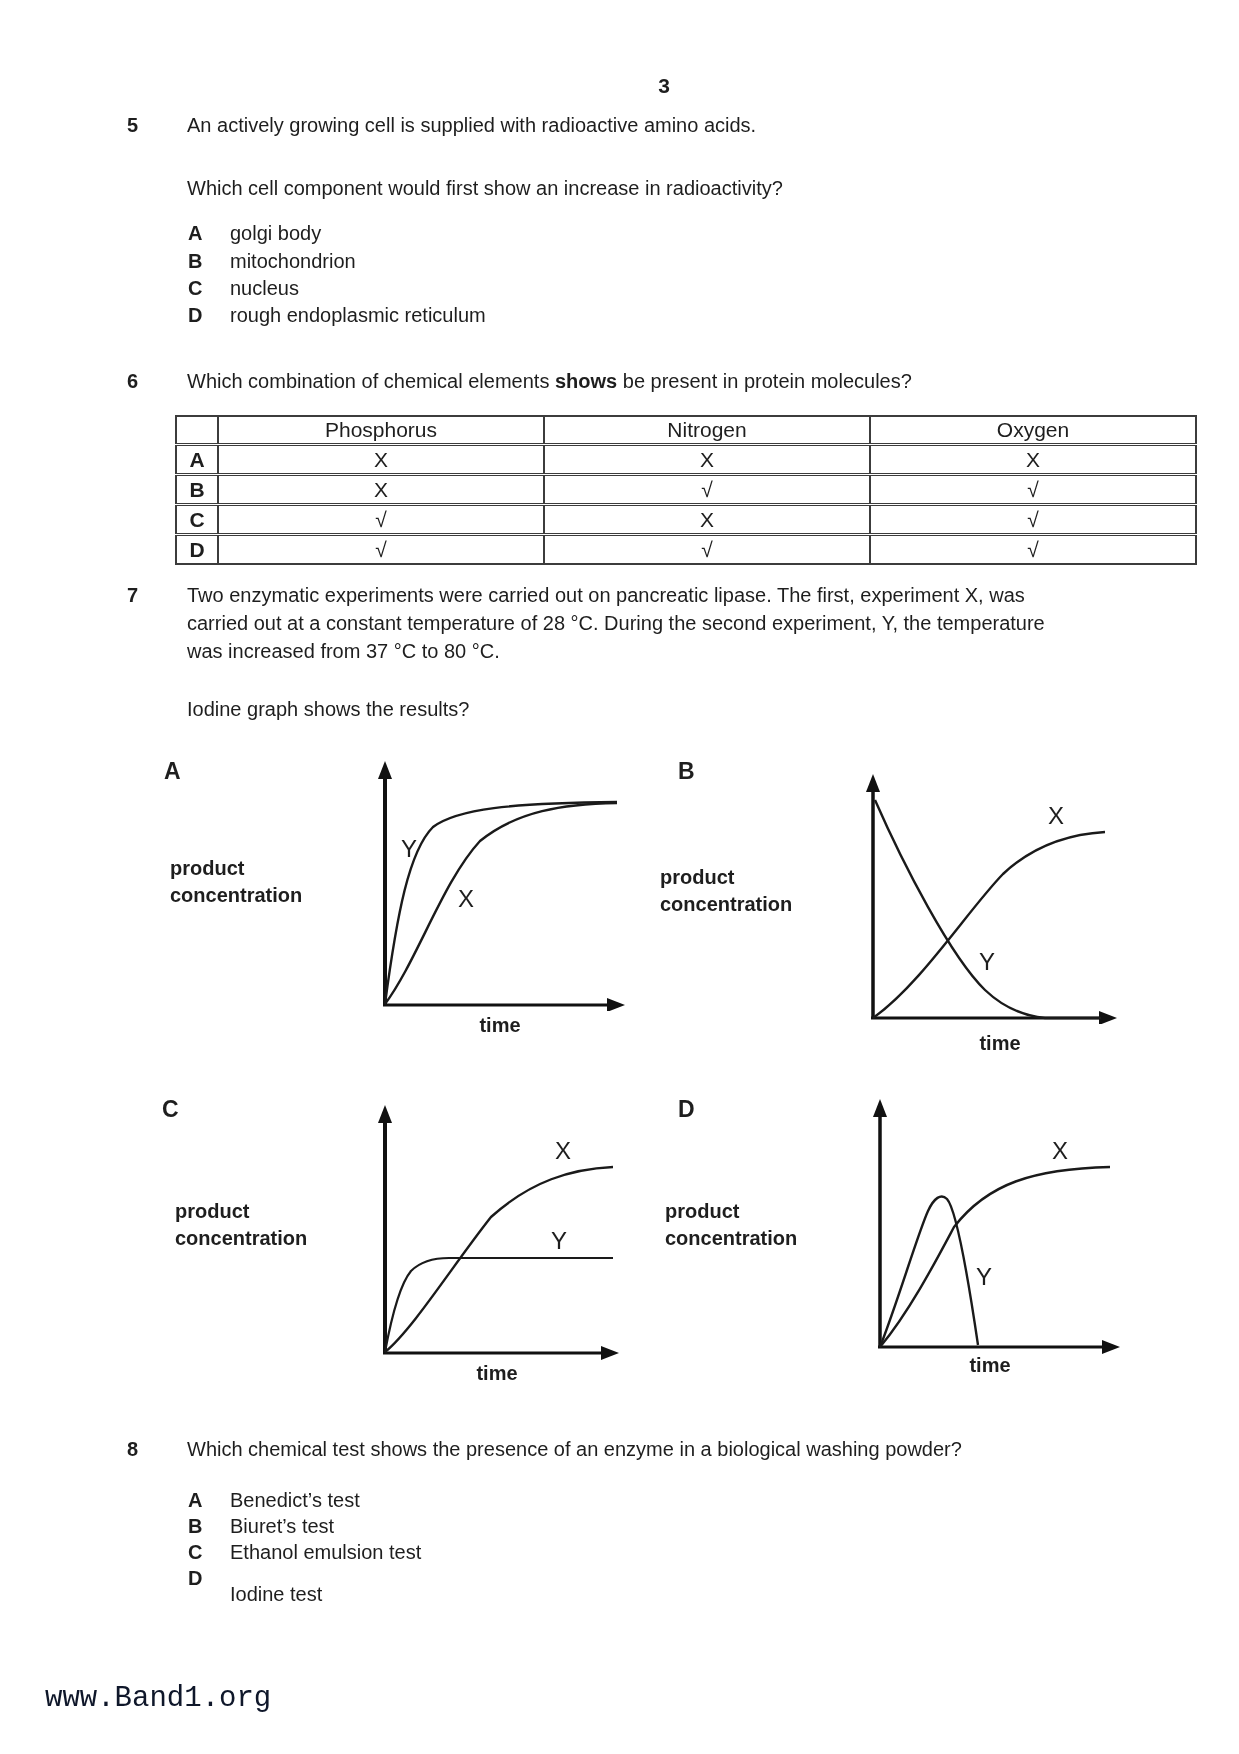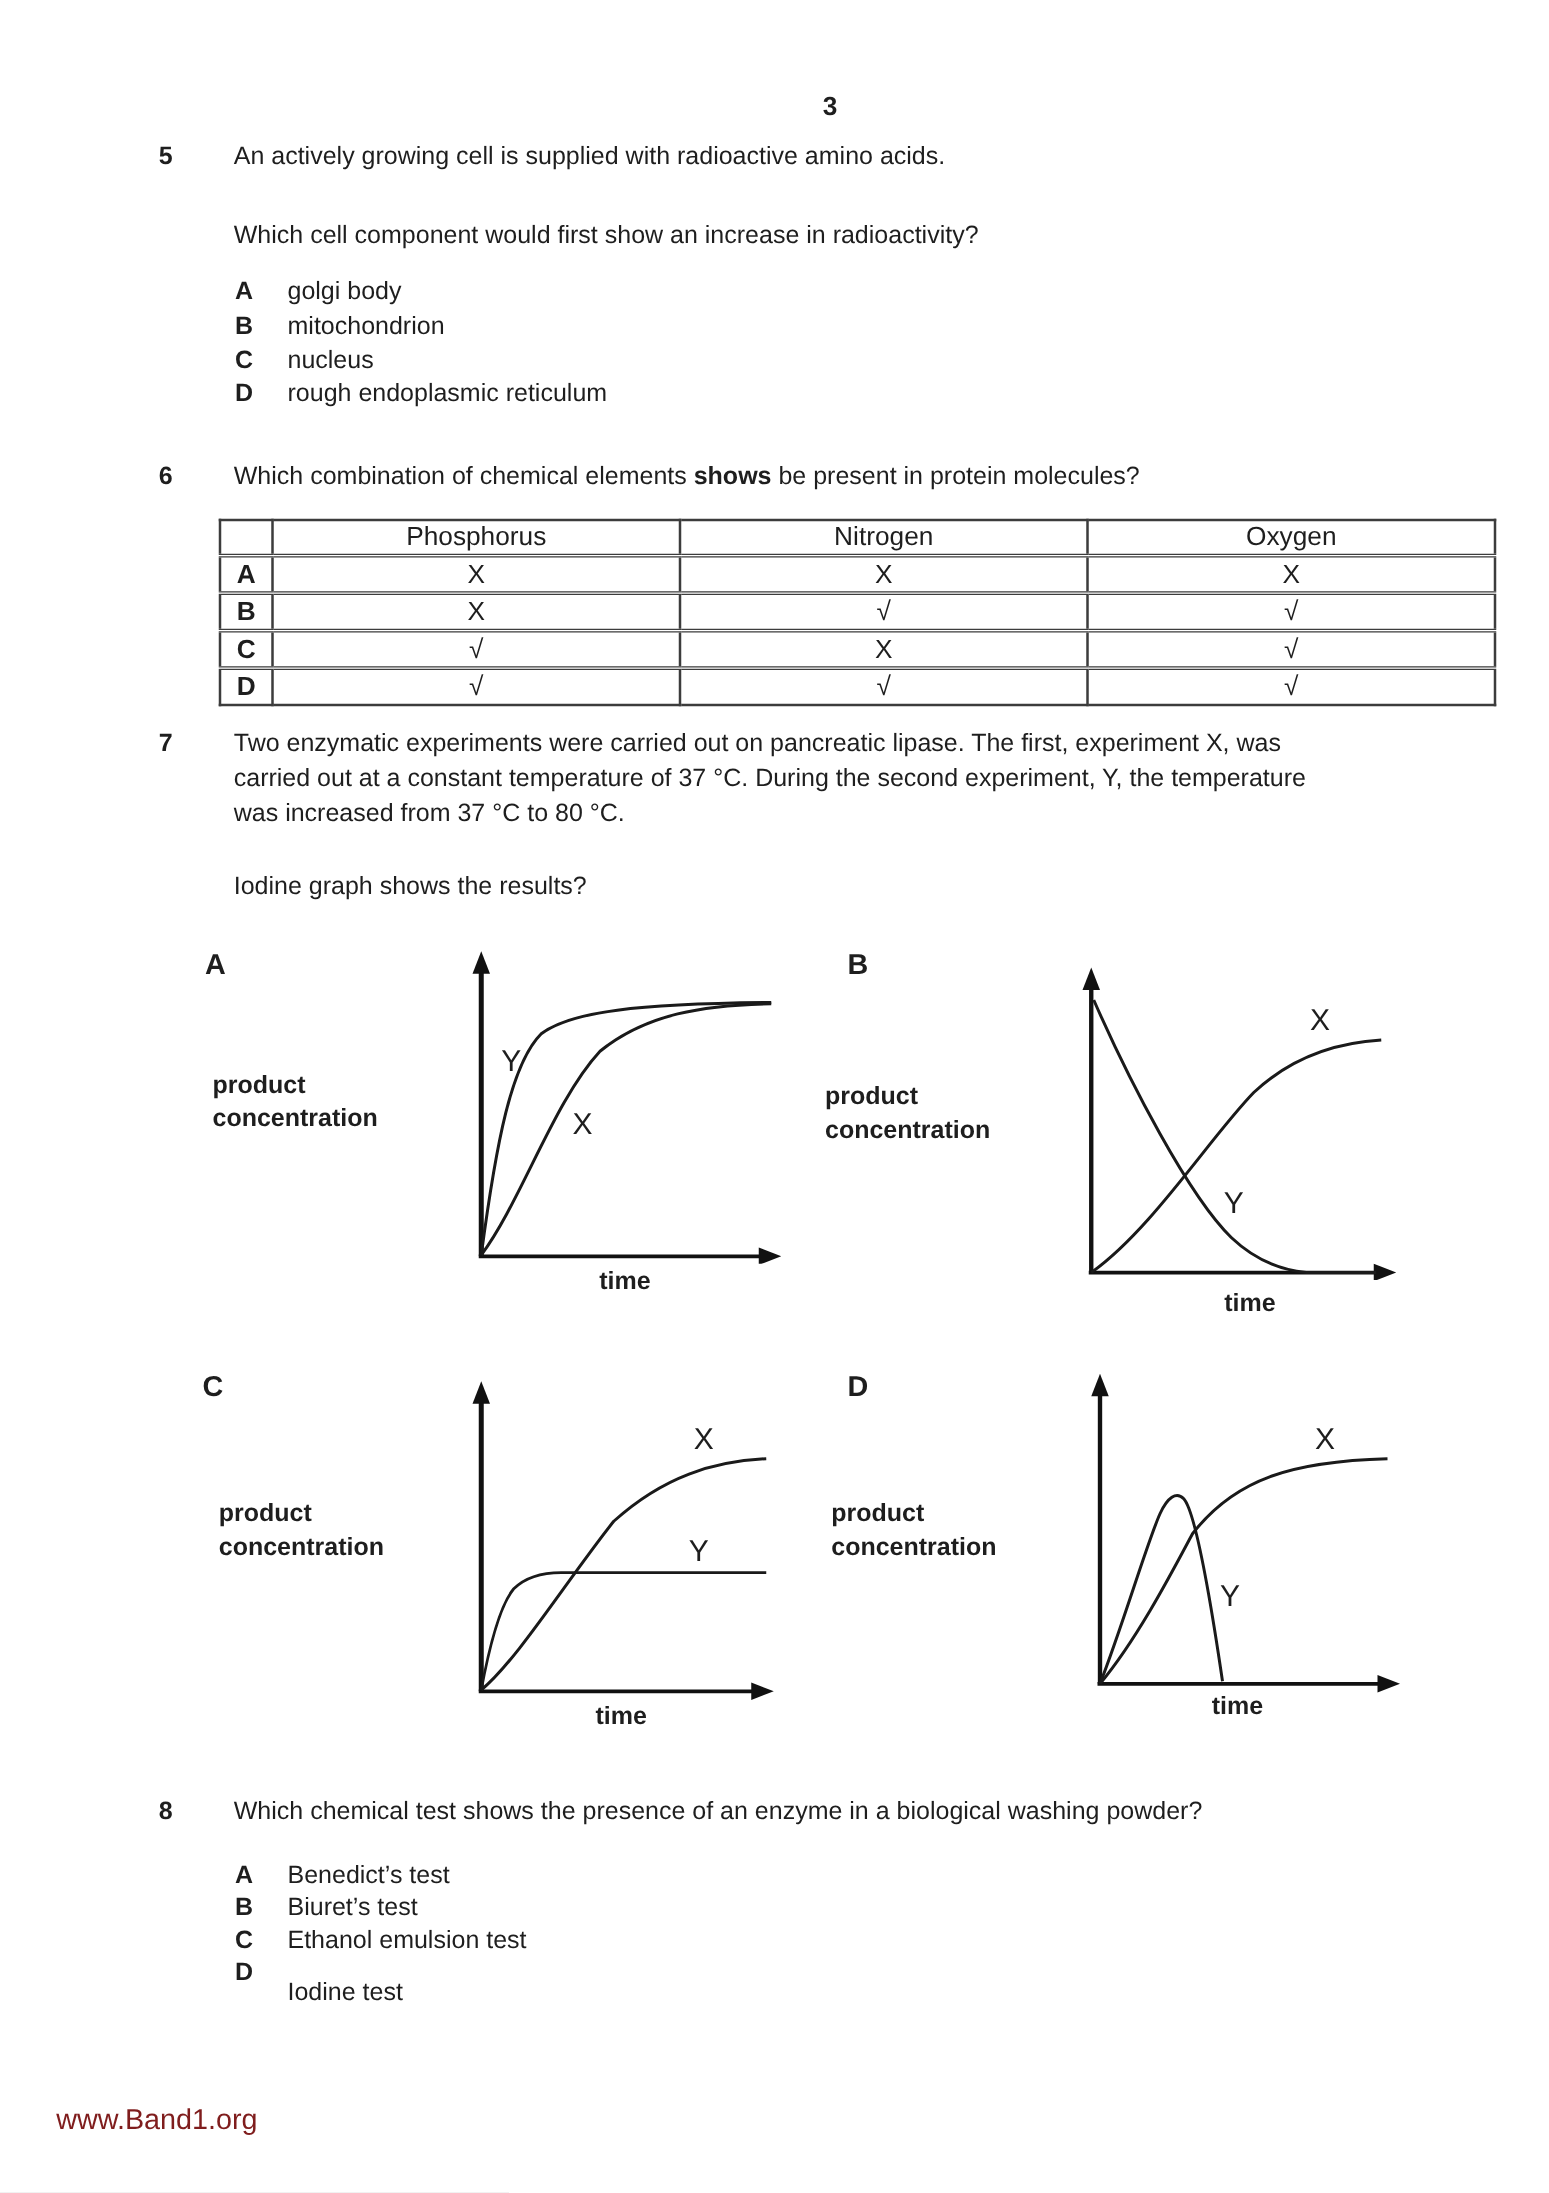--- a/index.html
+++ b/index.html
@@ -15,22 +15,22 @@
   .abs{position:absolute;white-space:nowrap;}
   .t{font-size:20px;line-height:26px;}
   .b{font-weight:bold;}
   .pageno{font-size:21px;font-weight:bold;}
   .opt-letter{font-weight:bold;font-size:20px;}
   .graph-letter{font-size:23px;font-weight:bold;}
   .axis-label{font-size:20px;font-weight:bold;line-height:27px;}
   .ylab{}
   .xlab{text-align:center;width:90px;}
   .footer{
-    font-family:Liberation Sans, sans-serif;
-    font-size:23px;color:#7f1d1d;
+    font-family:Liberation Mono, monospace;
+    font-size:29px;color:#0f172a;
   }
   
   table.qtable{
     border-collapse:collapse;
     table-layout:fixed;
     font-size:21px;
   }
   table.qtable td{
     border-left:2px solid #3c3c3c;
     border-right:2px solid #3c3c3c;
@@ -119,21 +119,21 @@
       <td class="rowletter">D</td>
       <td>√</td>
       <td>√</td>
       <td>√</td>
     </tr>
   </tbody>
     </table>
 
   <div class="abs t b" style="left:127px;top:582px;">7</div>
   <div class="abs t" style="left:187px;top:582px;">Two enzymatic experiments were carried out on pancreatic lipase. The first, experiment X, was</div>
-  <div class="abs t" style="left:187px;top:610px;">carried out at a constant temperature of 37 °C. During the second experiment, Y, the temperature</div>
+  <div class="abs t" style="left:187px;top:610px;">carried out at a constant temperature of 28 °C. During the second experiment, Y, the temperature</div>
   <div class="abs t" style="left:187px;top:638px;">was increased from 37 °C to 80 °C.</div>
   <div class="abs t" style="left:187px;top:696px;">Iodine graph shows the results?</div>
 
   <div class="abs graph-letter" style="left:164px;top:758px;">A</div>
   <div class="abs axis-label ylab" style="left:170px;top:855px;width:203px;">
     <div>product</div>
     <div>concentration</div>
   </div>
   <svg class="abs" style="left:345px;top:759px;" width="300" height="252">
     <line x1="40" y1="246" x2="40" y2="14" stroke="#111" stroke-width="4"></line>

